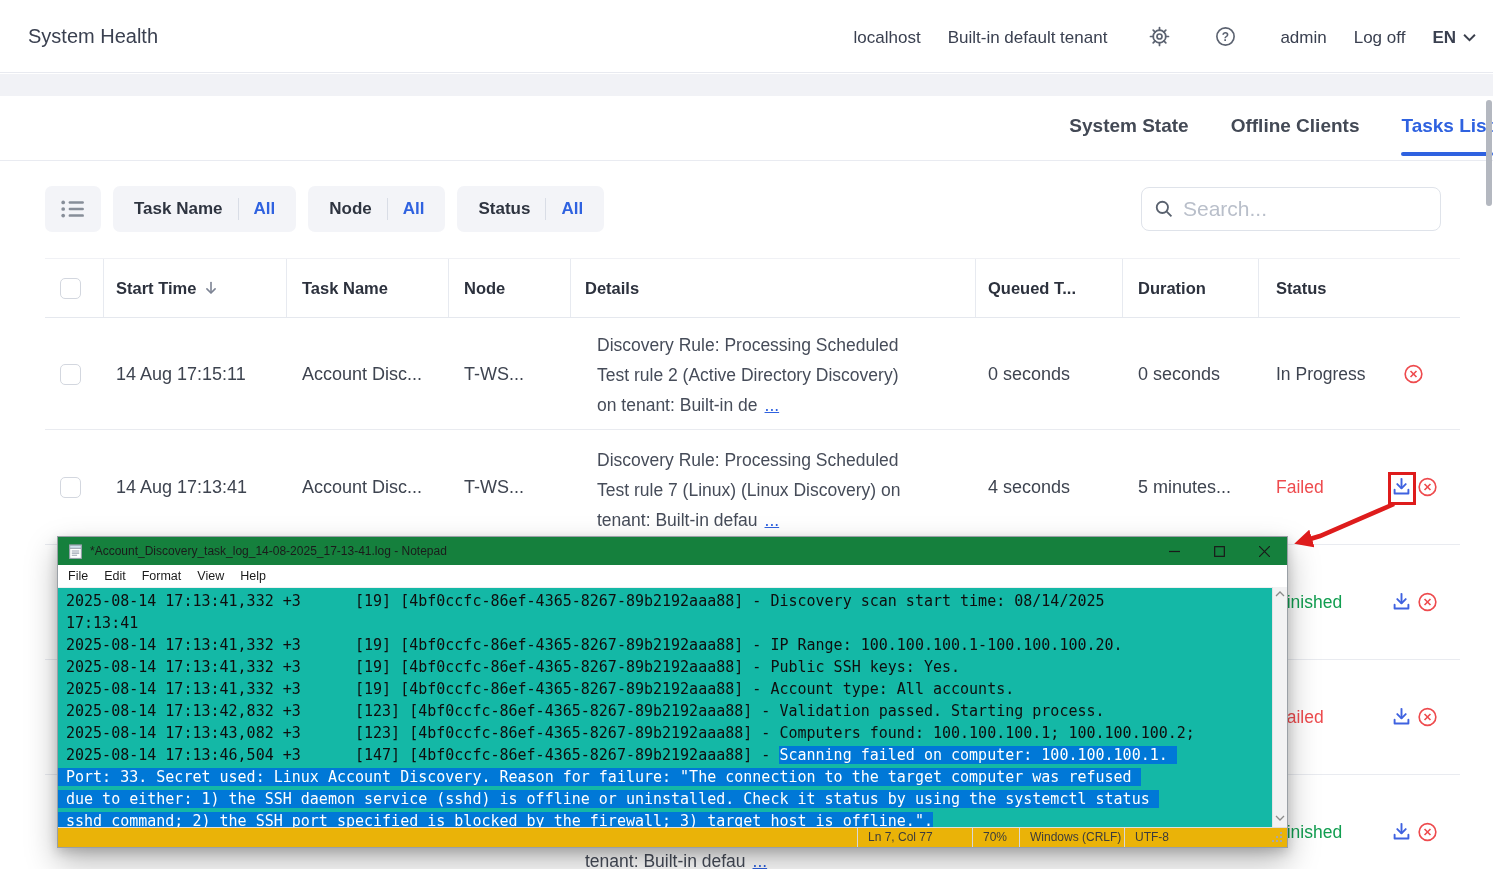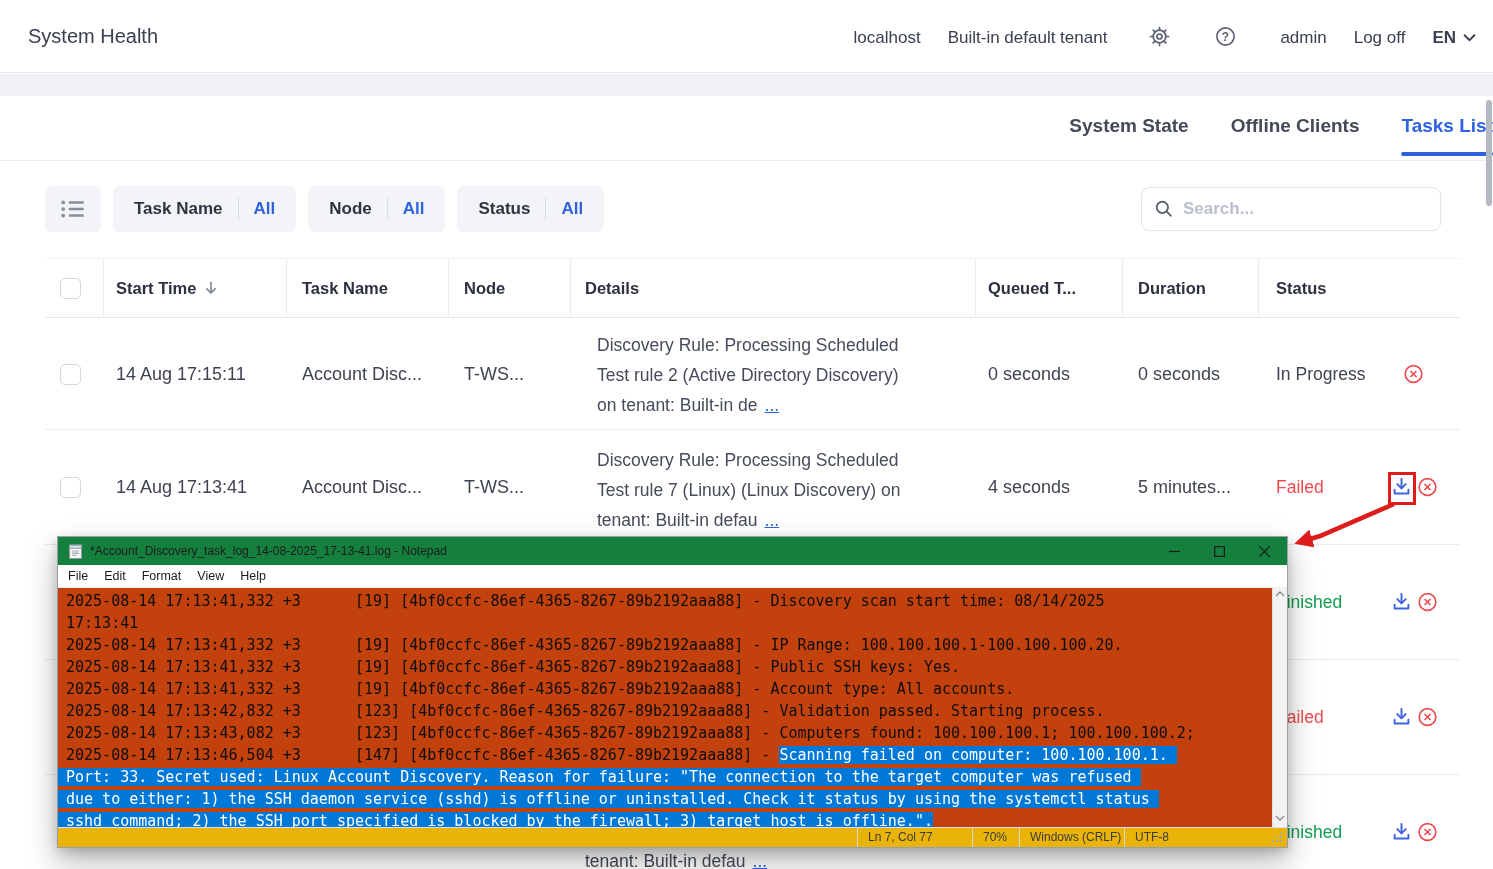--- a/index.html
+++ b/index.html
@@ -31,21 +31,21 @@
   
   .filterbar{position:absolute;left:45px;top:186px;height:46px;display:flex;gap:12px;align-items:stretch;}
   .list-btn{width:56px;border:none;background:#f3f4f8;border-radius:7px;display:flex;align-items:center;justify-content:center;cursor:pointer;}
   .chips{display:flex;gap:12px;}
   .chip{display:flex;align-items:center;gap:15px;background:#f3f4f8;border-radius:7px;padding:0 21px;font-size:17px;cursor:pointer;white-space:nowrap;}
   .chip-label{font-weight:700;color:#2e3440;}
   .chip-div{width:1px;height:22px;background:#d9dde6;}
   .chip-val{font-weight:700;color:var(--accent);}
   .search{position:absolute;left:1141px;top:187px;width:300px;height:44px;border:1px solid #dfe3ea;border-radius:8px;
           display:flex;align-items:center;padding:0 12px;gap:9px;background:#fff;}
-  .search input{border:none;outline:none;flex:1;font-size:17px;font-family:inherit;color:#404040;background:transparent;min-width:0;font-weight:bold;}
+  .search input{border:none;outline:none;flex:1;font-size:21px;font-family:inherit;color:#404040;background:transparent;min-width:0;}
   .search input::placeholder{color:#b9bfca;}
   .pagescroll{position:absolute;left:1486px;top:100px;width:6px;height:106px;border-radius:3px;background:#b4b8c0;z-index:6;}
 
   
   .thead{position:absolute;left:45px;top:258px;width:1415px;height:60px;background:#fff;
          border-top:1px solid #f0f1f5;border-bottom:1px solid #e5e8ee;}
   .hcell{position:absolute;top:0;height:100%;display:flex;align-items:center;gap:9px;
          font-size:16.5px;font-weight:700;color:#2c313d;cursor:pointer;white-space:nowrap;}
   .sorticon{display:flex;align-items:center;}
   .hsep{position:absolute;top:0;bottom:0;width:1px;background:#e7eaf0;}
@@ -70,21 +70,21 @@
            box-shadow:0 14px 30px rgba(0,0,0,.28),0 4px 10px rgba(0,0,0,.16);}
   .np-titlebar{position:absolute;left:0;top:0;width:100%;height:28px;display:flex;align-items:center;padding-left:9px;background:#15803d;}
   .np-appicon{display:flex;align-items:center;}
   .np-title{font-size:12px;color:#1b1b1b;margin-left:6px;white-space:nowrap;}
   .np-ctrls{margin-left:auto;display:flex;height:28px;}
   .np-ctrl{width:45px;height:28px;display:flex;align-items:center;justify-content:center;cursor:pointer;}
   .np-menubar{position:absolute;left:0;top:28px;width:100%;height:22px;display:flex;padding-left:2px;background:#fff;}
   .np-menu{padding:0 8px;font-size:12.5px;line-height:22px;color:#1b1b1b;cursor:pointer;}
   .np-content{position:absolute;left:0;right:15px;top:50px;height:240px;padding:2px 4px 0 8px;overflow:hidden;
               border-top:1px solid #f0f0f0;font-family:"DejaVu Sans Mono",monospace;font-size:15px;line-height:22px;
-              color:#0e0e0e;background:#c2410c;cursor:text;}
+              color:#0e0e0e;background:#14b8a6;cursor:text;}
   .nl{height:22px;white-space:pre;}
   .hl{background:var(--sel);color:#fff;}
   .hl-lead{padding-left:8px;margin-left:-8px;}
   .np-vscroll{position:absolute;right:0;top:50px;width:15px;height:240px;background:#f2f2f3;border-left:1px solid #e4e4e4;cursor:pointer;}
   .np-sarr{position:absolute;left:2px;width:10px;height:8px;display:flex;}
   .np-sarr.up{top:4px;} .np-sarr.dn{bottom:4px;}
   .np-status{position:absolute;left:0;top:290px;width:100%;height:20px;background:#eab308;border-top:1px solid #dedede;
              display:flex;font-size:12px;color:#3c3c3c;}
   .sb-sp{flex:1;}
   .sb-cell{border-left:1px solid #d8d8d8;padding-left:10px;line-height:19px;white-space:nowrap;overflow:hidden;}

